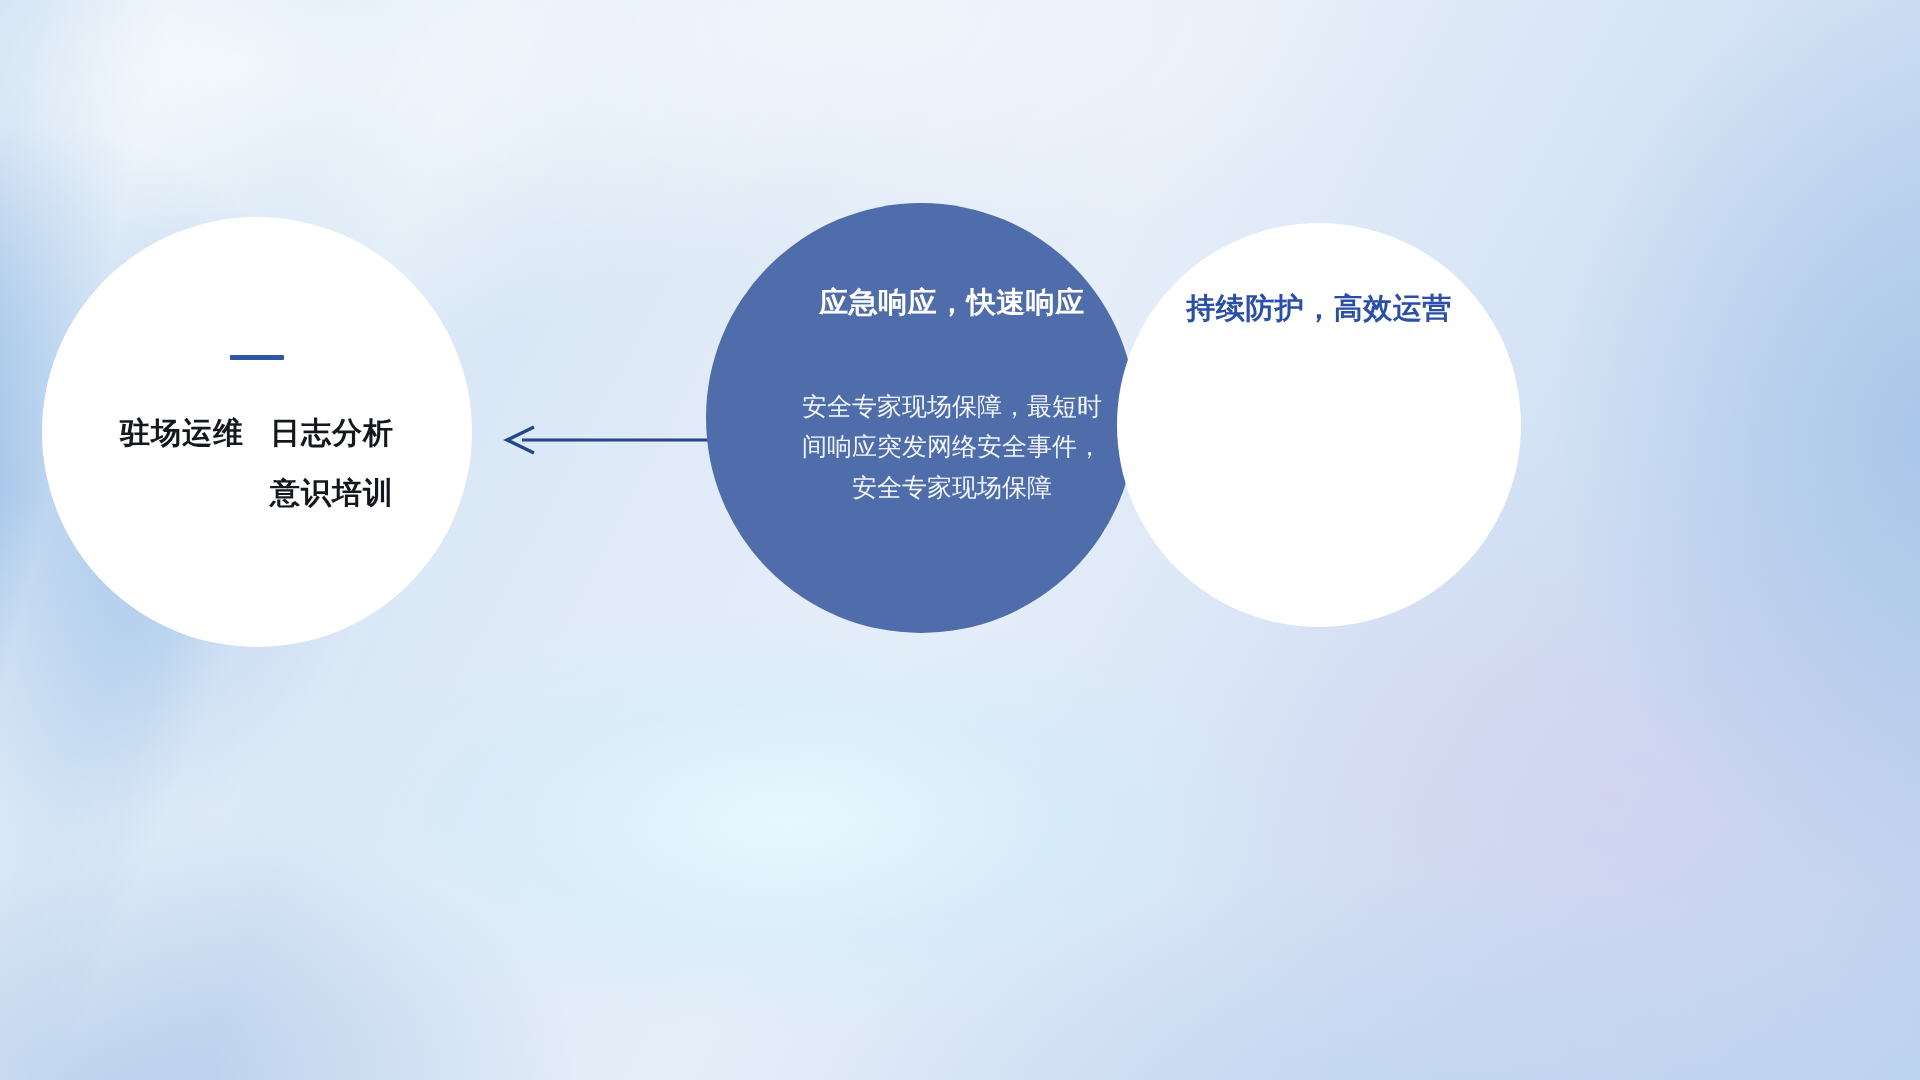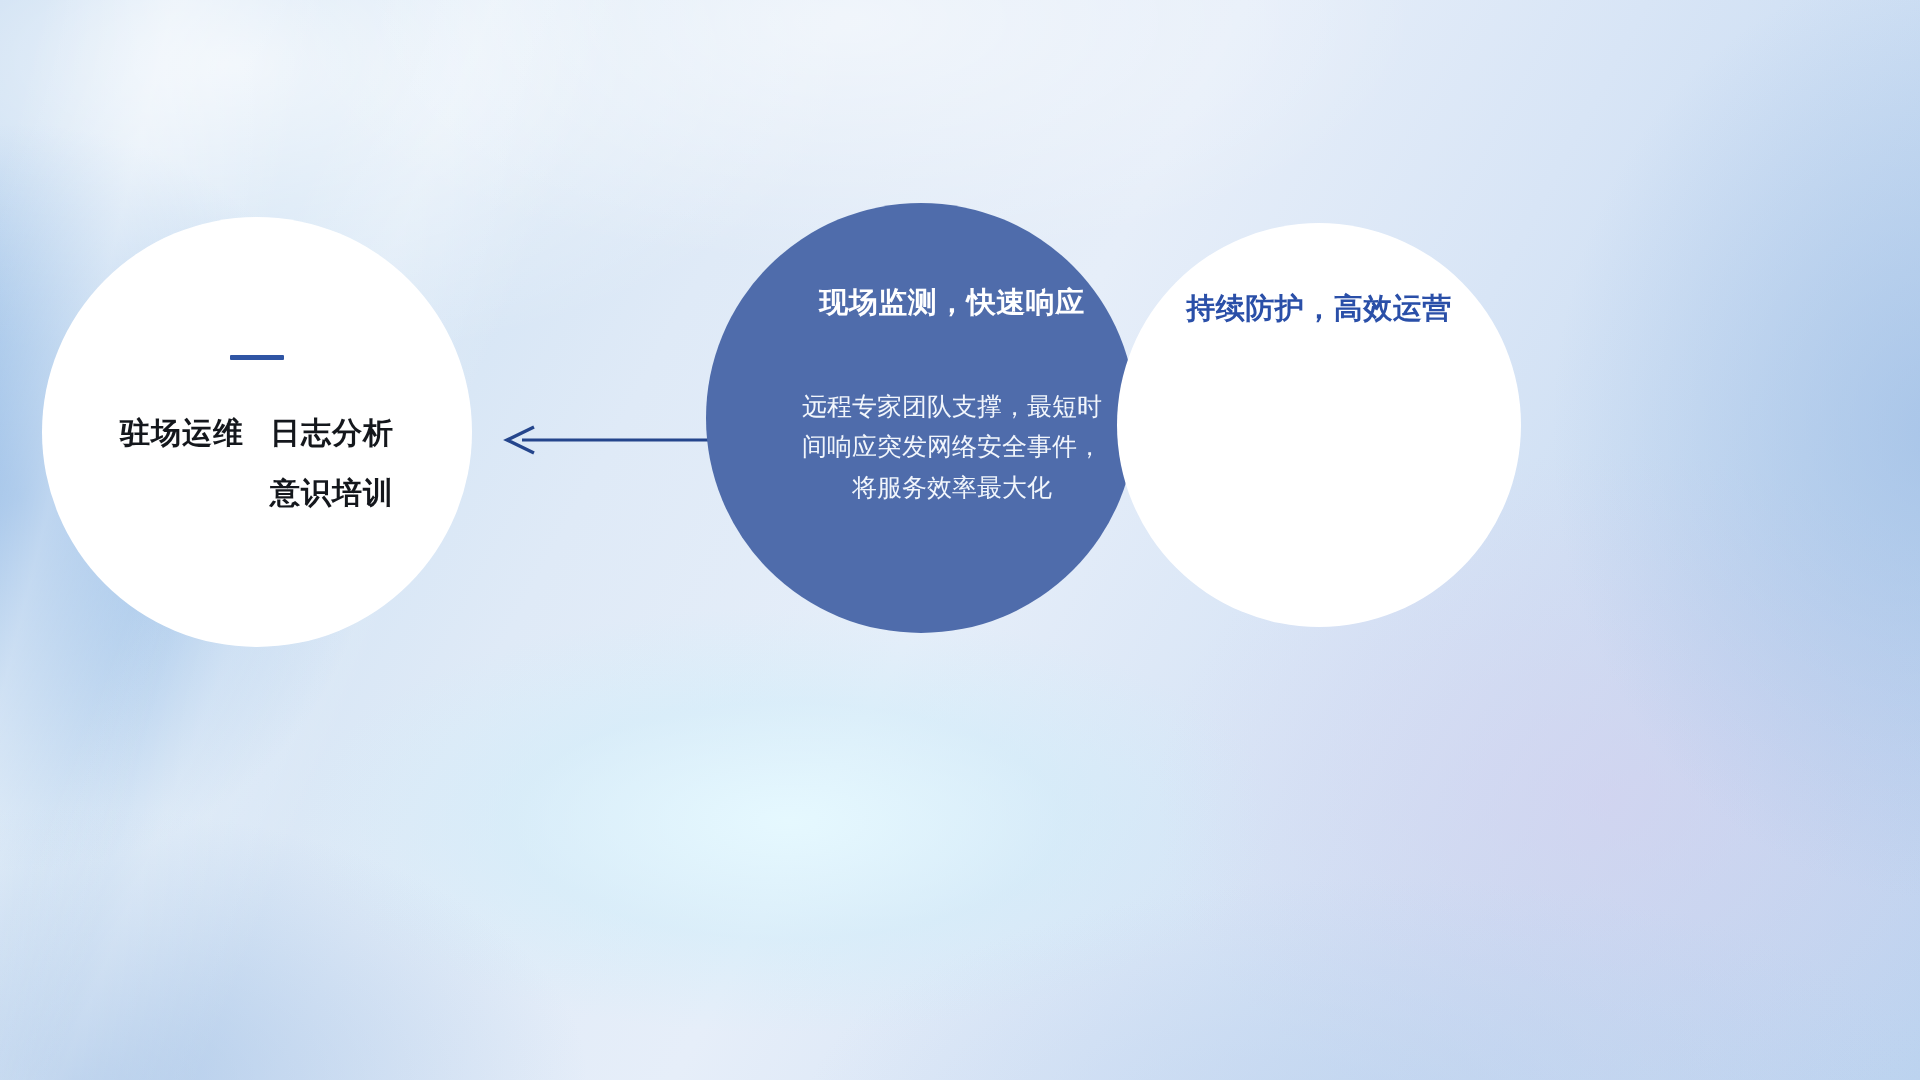--- a/index.html
+++ b/index.html
@@ -172,22 +172,22 @@
         <span>驻场运维</span><span class="gap"></span><span>日志分析</span>
       </div>
       <div class="left-line">
         <span>意识培训</span>
       </div>
     </div>
   </div>
 
   <div id="circle-mid" class="circle">
     <div id="mid-content">
-      <div id="mid-title">现场监测，快速响应</div>
-      <div id="mid-body">远程专家团队支撑，最短时间响应突发网络安全事件，将服务效率最大化</div>
+      <div id="mid-title">应急响应，快速响应</div>
+      <div id="mid-body">安全专家现场保障，最短时间响应突发网络安全事件，安全专家现场保障</div>
     </div>
   </div>
 
   <div id="circle-right" class="circle">
     <div id="right-title">持续防护，高效运营</div>
   </div>
 
 </div>
 
 </body></html>

